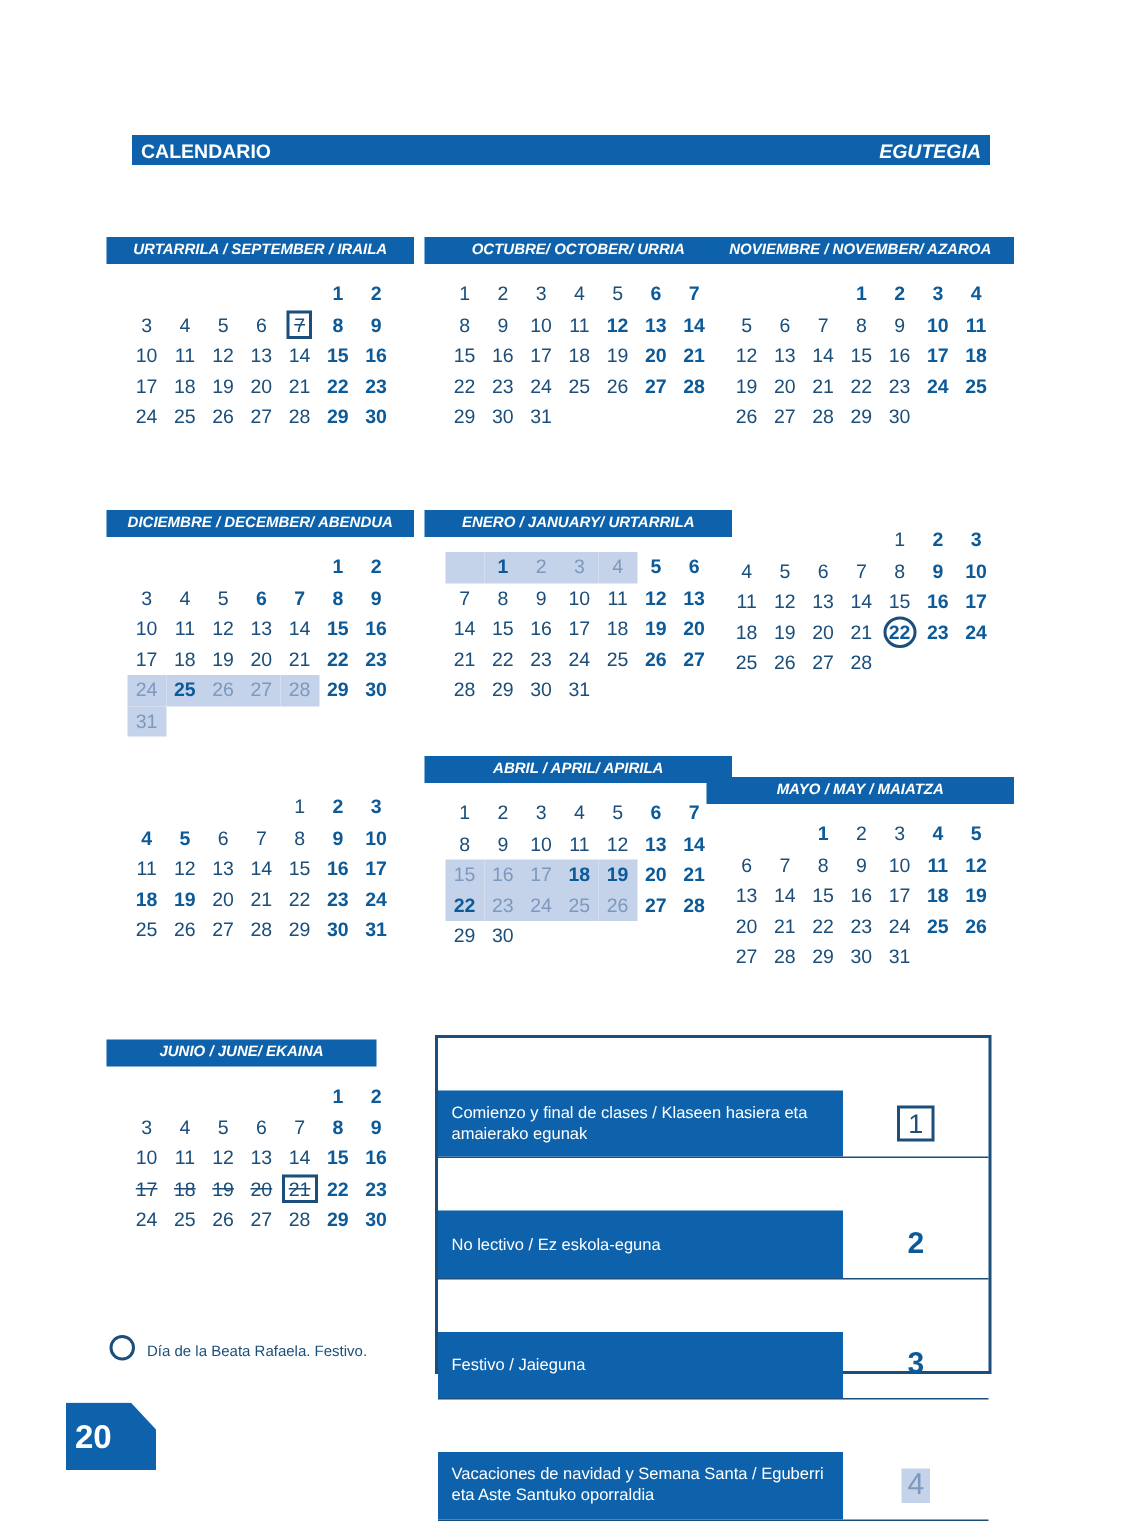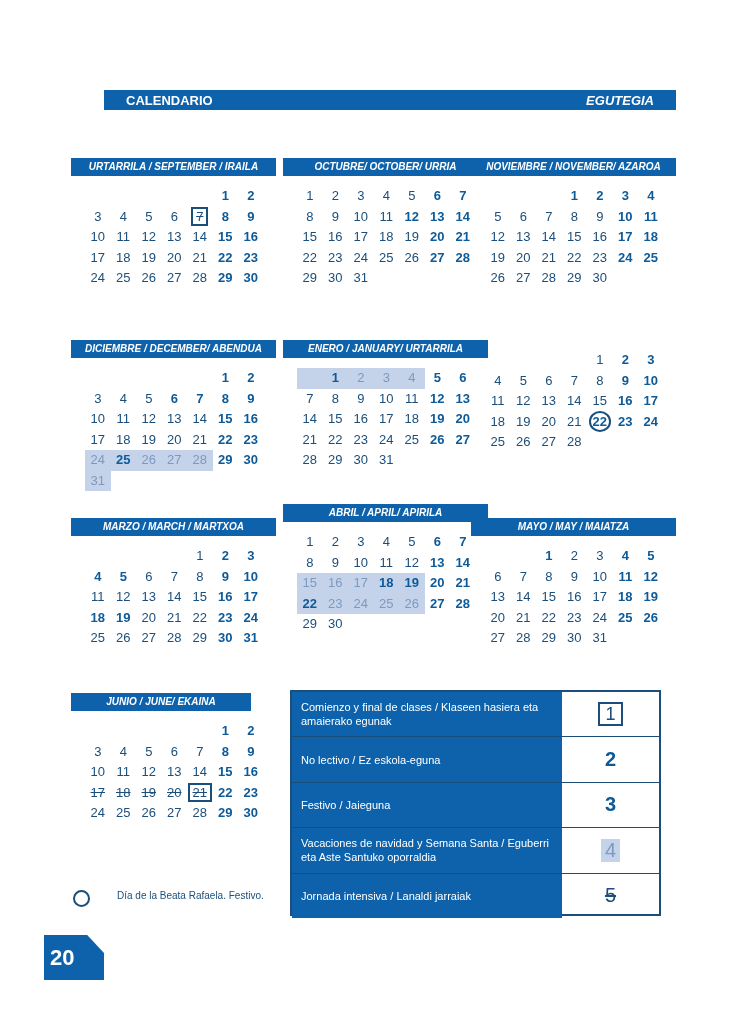--- a/index.html
+++ b/index.html
@@ -1,38 +1,38 @@
 <!DOCTYPE html>
 <html><head>
 <meta charset="utf-8">
 <style>
   html,body{margin:0;padding:0;background:#ffffff;}
   body{width:749px;height:1024px;position:relative;overflow:hidden;font-family:"Liberation Sans",sans-serif;color:#1a5a8c;}
-  .topbar{position:absolute;left:104px;top:90px;width:572px;height:20px;background:#0d62ab;color:#fff;font-weight:bold;font-size:13px;display:flex;justify-content:space-between;align-items:center;padding:0 22px;box-sizing:border-box;}
+  .topbar{position:absolute;left:88px;top:90px;width:572px;height:20px;background:#0d62ab;color:#fff;font-weight:bold;font-size:13px;display:flex;justify-content:space-between;align-items:center;padding:0 6px;box-sizing:border-box;}
   .topbar .right{font-style:italic;margin-left:44px;}
   .month{position:absolute;width:205px;}
   .mhead{height:18px;background:#0d62ab;color:#fff;font-size:10px;font-weight:bold;font-style:italic;text-align:center;line-height:18px;white-space:nowrap;overflow:hidden;}
   .grid{margin-top:10px;padding-left:14px;display:grid;grid-template-columns:repeat(7,25.5px);grid-auto-rows:20.5px;}
   .d{font-size:13px;text-align:center;line-height:20px;position:relative;color:#1b4e7a;}
   .d.b{font-weight:bold;color:#0d5a99;}
   .d.v{background:#c5d3ea;color:#7d99bf;}
   .d.v.b{color:#0d5a99;}
   .d.box span{border:2px solid #1b4e7a;padding:0 3px;}
   .d.strike{text-decoration:line-through;}
   .d.circ span{border:2px solid #1b4e7a;border-radius:50%;padding:1px 2px;}
   .legend{position:absolute;left:290px;top:690px;width:371px;height:226px;border:2px solid #1b4e7a;box-sizing:border-box;}
-  .lrow{display:flex;height:44.4px;border-bottom:1.5px solid #1b4e7a;}
+  .lrow{display:flex;height:44.4px;border-bottom:1.5px solid #1b4e7a;margin-top:35px;}
   .lrow:last-child{border-bottom:none;}
   .ltext{width:270px;background:#0d62ab;color:#fff;font-size:11px;display:flex;align-items:center;padding-left:9px;box-sizing:border-box;line-height:14px;}
   .lsym{flex:1;display:flex;align-items:center;justify-content:center;font-size:20px;color:#1b4e7a;}
   .sym1{border:2px solid #1b4e7a;padding:0 5px;font-size:18px;line-height:20px;}
   .sym2,.sym3{font-weight:bold;color:#0d5a99;}
   .sym4{background:#c5d3ea;color:#7d99bf;padding:0 4px;}
   .sym5{text-decoration:line-through;}
-  .note{position:absolute;left:73px;top:890px;display:flex;align-items:flex-start;font-size:10px;color:#1b4e7a;gap:19px;}
+  .note{position:absolute;left:73px;top:890px;display:flex;align-items:flex-end;font-size:10px;color:#1b4e7a;}
   .note .c{width:17px;height:17px;border:2px solid #1b4e7a;border-radius:50%;margin-right:8px;box-sizing:border-box;}
   .pagetab{position:absolute;left:44px;top:935px;width:60px;height:45px;background:#0d62ab;clip-path:polygon(0 0,72% 0,100% 40%,100% 100%,0 100%);color:#fff;font-weight:bold;font-size:22px;line-height:45px;padding-left:6px;box-sizing:border-box;}
 </style>
 </head>
 <body>
 
 <div class="topbar">
   <span>CALENDARIO</span>
   <span class="right">EGUTEGIA</span>
 </div>
@@ -260,21 +260,20 @@
         <div class="d b circ"><span>22</span></div>
         <div class="d b"><span>23</span></div>
         <div class="d b"><span>24</span></div>
         <div class="d"><span>25</span></div>
         <div class="d"><span>26</span></div>
         <div class="d"><span>27</span></div>
         <div class="d"><span>28</span></div>
       </div>
     </div>
     <div class="month" style="left: 71px; top: 518px;">
-      <div class="mhead">MARZO / MARCH / MARTXOA</div>
       <div class="grid">
         <div></div>
         <div></div>
         <div></div>
         <div></div>
         <div class="d"><span>1</span></div>
         <div class="d b"><span>2</span></div>
         <div class="d b"><span>3</span></div>
         <div class="d b"><span>4</span></div>
         <div class="d b"><span>5</span></div>

